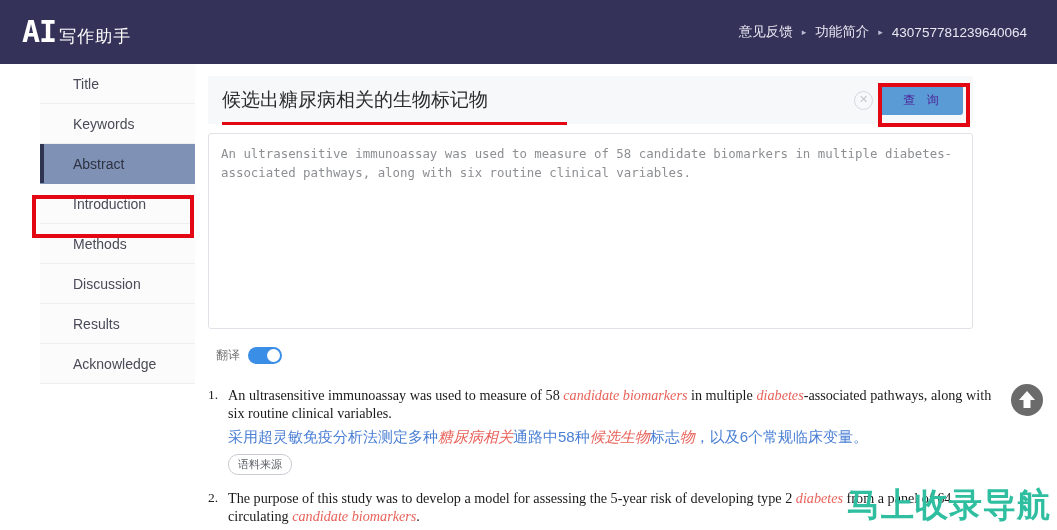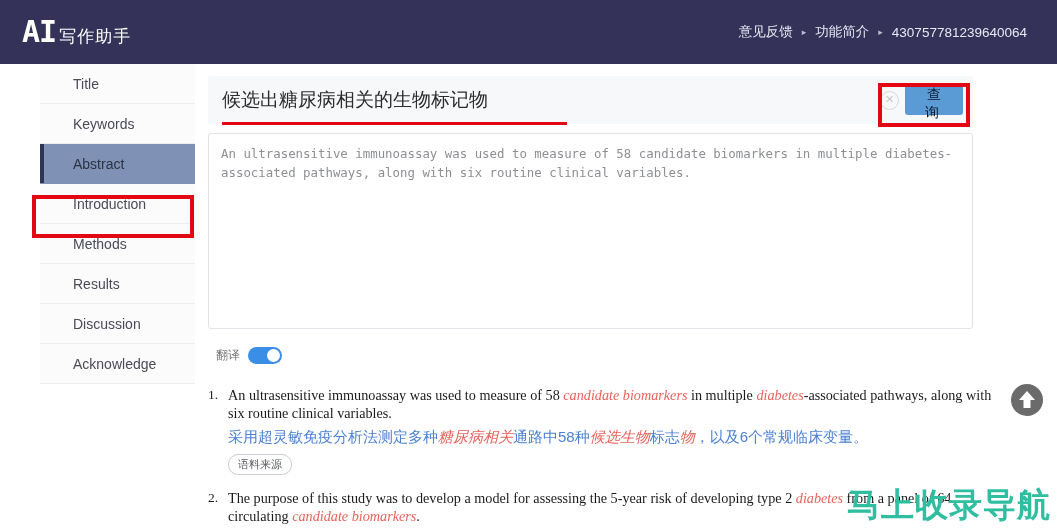--- a/index.html
+++ b/index.html
@@ -153,26 +153,26 @@
     color: #c3c6cb;
     font-size: 11px;
     line-height: 15px;
     text-align: center;
     margin-right: 6px;
     cursor: pointer;
     flex: 0 0 auto;
   }
   .query-btn {
     background: #5b9bd5;
-    color: #0f172a;
+    color: #4c1d95;
     border: none;
-    width: 58px;
+    width: 84px;
     height: 30px;
     border-radius: 3px;
-    font-size: 14px;
+    font-size: 12px;
     letter-spacing: 4px;
     text-indent: 4px;
     margin-right: 10px;
     cursor: pointer;
     font-family: "Liberation Sans", sans-serif;
   }
   .anno-query {
     position: absolute;
     right: 3px;
     top: 7px;
@@ -336,24 +336,24 @@
     <div class="side-item active">
       <span>Abstract</span>
     </div>
     <div class="side-item">
       <span>Introduction</span>
     </div>
     <div class="side-item">
       <span>Methods</span>
     </div>
     <div class="side-item">
+      <span>Discussion</span>
+    </div>
+    <div class="side-item">
       <span>Results</span>
-    </div>
-    <div class="side-item">
-      <span>Discussion</span>
     </div>
     <div class="side-item">
       <span>Acknowledge</span>
     </div>
   </div>
   <div class="anno-abstract"></div>
 
   <div class="main">
 
     <div class="search-row">

